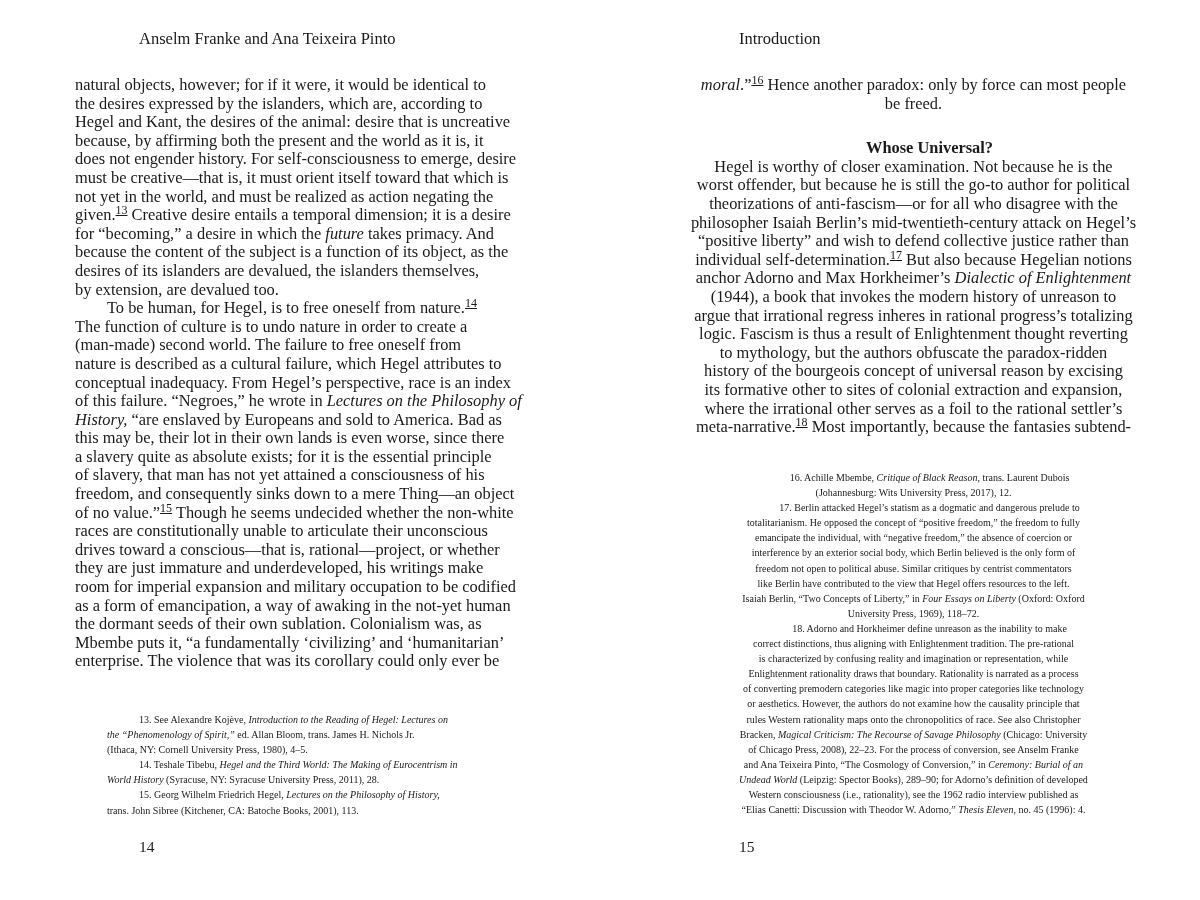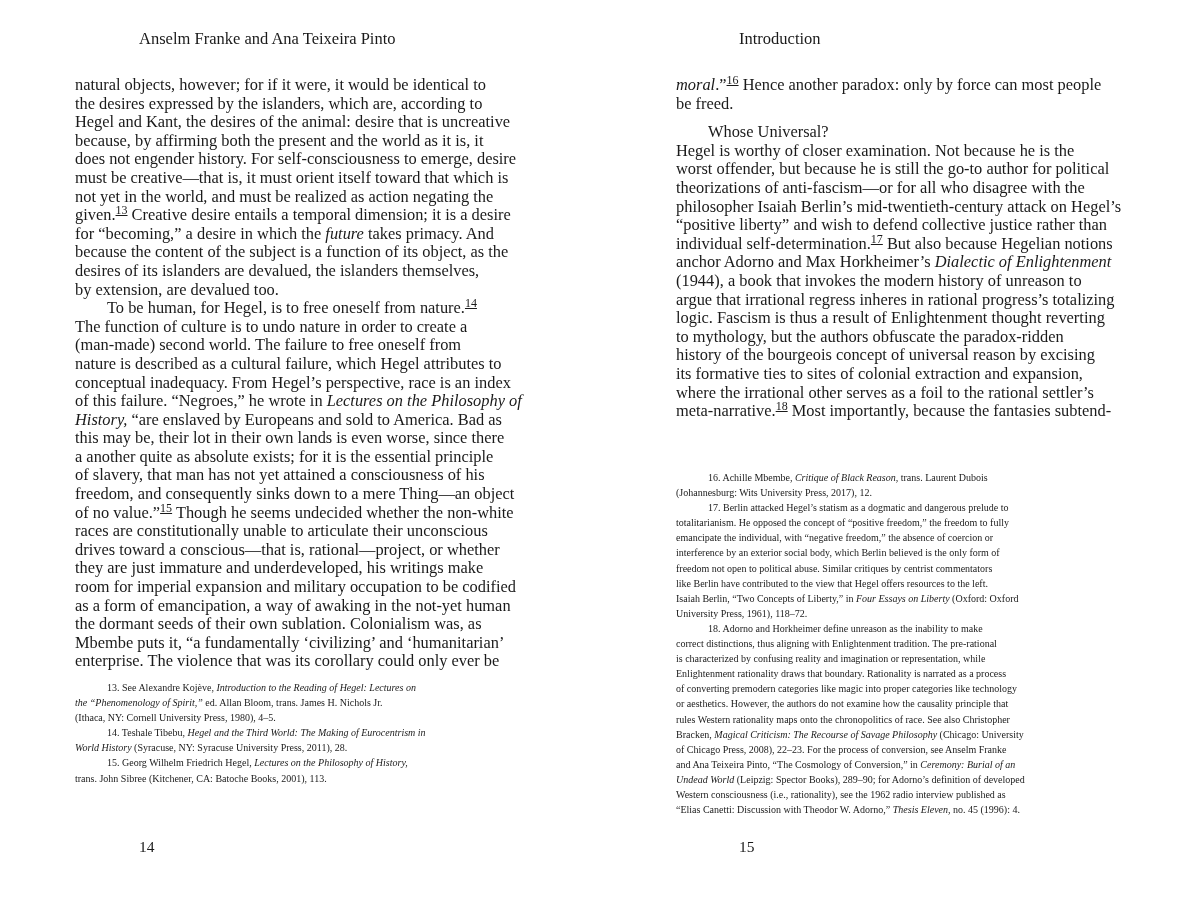--- a/index.html
+++ b/index.html
@@ -1,30 +1,30 @@
 <!DOCTYPE html>
 <html><head>
 <meta charset="utf-8">
 <style>
   html, body { margin: 0; padding: 0; background: #ffffff; }
   body { width: 1200px; height: 900px; position: relative; overflow: hidden; color: #1a1a1a; font-family: "Liberation Serif", "DejaVu Serif", serif; }
   .page { position: absolute; top: 0; height: 680px; }
   .page-left { left: 75px; width: 475px; }
-  .page-right { left: 676px; width: 475px; }
+  .page-right { left: 676px; width: 475px; text-align: center; }
   .running-head { position: absolute; top: 29px; font-size: 16.5px; white-space: nowrap; }
   .page-left .running-head { left: 64px; }
   .page-right .running-head { left: 63px; }
   .body { position: absolute; top: 76px; left: 0; width: 475px; font-size: 16.4px; line-height: 18.6px; }
   .line { display: block; white-space: nowrap; }
   .indent { padding-left: 32px; }
   .fn-indent { padding-left: 32px; }
   sup { font-size: 12px; line-height: 0; vertical-align: 6px; text-decoration: underline; }
-  .heading { font-weight: normal; padding-left: 32px; margin-top: 10px; }
+  .heading { font-weight: bold; padding-left: 32px; margin-top: 26px; }
   .notes { position: absolute; left: 0; width: 475px; font-size: 10px; line-height: 15.1px; }
-  .page-left .notes { top: 680px; }
+  .page-left .notes { top: 712px; margin-left: 32px; }
   .page-right .notes { top: 470px; }
   .folio { position: absolute; top: 838px; font-size: 15.5px; }
   .page-left .folio { left: 64px; }
   .page-right .folio { left: 63px; }
   i { font-style: italic; }
 </style>
 </head>
 <body>
 
 <div class="page page-left">
@@ -44,21 +44,21 @@
     <span class="line">desires of its islanders are devalued, the islanders themselves,</span>
     <span class="line">by extension, are devalued too.</span>
     <span class="line indent"><span>To be human, for Hegel, is to free oneself from nature.</span><sup>14</sup></span>
     <span class="line">The function of culture is to undo nature in order to create a</span>
     <span class="line">(man-made) second world. The failure to free oneself from</span>
     <span class="line">nature is described as a cultural failure, which Hegel attributes to</span>
     <span class="line">conceptual inadequacy. From Hegel’s perspective, race is an index</span>
     <span class="line"><span>of this failure. “Negroes,” he wrote in </span><i>Lectures on the Philosophy of</i></span>
     <span class="line"><i>History,</i><span> “are enslaved by Europeans and sold to America. Bad as</span></span>
     <span class="line">this may be, their lot in their own lands is even worse, since there</span>
-    <span class="line">a another quite as absolute exists; for it is the essential principle</span>
+    <span class="line">a slavery quite as absolute exists; for it is the essential principle</span>
     <span class="line">of slavery, that man has not yet attained a consciousness of his</span>
     <span class="line">freedom, and consequently sinks down to a mere Thing—an object</span>
     <span class="line"><span>of no value.”</span><sup>15</sup><span> Though he seems undecided whether the non-white</span></span>
     <span class="line">races are constitutionally unable to articulate their unconscious</span>
     <span class="line">drives toward a conscious—that is, rational—project, or whether</span>
     <span class="line">they are just immature and underdeveloped, his writings make</span>
     <span class="line">room for imperial expansion and military occupation to be codified</span>
     <span class="line">as a form of emancipation, a way of awaking in the not-yet human</span>
     <span class="line">the dormant seeds of their own sublation. Colonialism was, as</span>
     <span class="line">Mbembe puts it, “a fundamentally ‘civilizing’ and ‘humanitarian’</span>
@@ -96,39 +96,39 @@
     <span class="line">theorizations of anti-fascism—or for all who disagree with the</span>
     <span class="line">philosopher Isaiah Berlin’s mid-twentieth-century attack on Hegel’s</span>
     <span class="line">“positive liberty” and wish to defend collective justice rather than</span>
     <span class="line"><span>individual self-determination.</span><sup>17</sup><span> But also because Hegelian notions</span></span>
     <span class="line"><span>anchor Adorno and Max Horkheimer’s </span><i>Dialectic of Enlightenment</i></span>
     <span class="line">(1944), a book that invokes the modern history of unreason to</span>
     <span class="line">argue that irrational regress inheres in rational progress’s totalizing</span>
     <span class="line">logic. Fascism is thus a result of Enlightenment thought reverting</span>
     <span class="line">to mythology, but the authors obfuscate the paradox-ridden</span>
     <span class="line">history of the bourgeois concept of universal reason by excising</span>
-    <span class="line">its formative ties to sites of colonial extraction and expansion,</span>
+    <span class="line">its formative other to sites of colonial extraction and expansion,</span>
     <span class="line">where the irrational other serves as a foil to the rational settler’s</span>
     <span class="line"><span>meta-narrative.</span><sup>18</sup><span> Most importantly, because the fantasies subtend-</span></span>
   </div>
 
   <div class="notes">
     <div>
       <span class="line fn-indent"><span>16. Achille Mbembe, </span><i>Critique of Black Reason,</i><span> trans. Laurent Dubois</span></span>
       <span class="line">(Johannesburg: Wits University Press, 2017), 12.</span>
     </div>
     <div>
       <span class="line fn-indent">17. Berlin attacked Hegel’s statism as a dogmatic and dangerous prelude to</span>
       <span class="line">totalitarianism. He opposed the concept of “positive freedom,” the freedom to fully</span>
       <span class="line">emancipate the individual, with “negative freedom,” the absence of coercion or</span>
       <span class="line">interference by an exterior social body, which Berlin believed is the only form of</span>
       <span class="line">freedom not open to political abuse. Similar critiques by centrist commentators</span>
       <span class="line">like Berlin have contributed to the view that Hegel offers resources to the left.</span>
       <span class="line"><span>Isaiah Berlin, “Two Concepts of Liberty,” in </span><i>Four Essays on Liberty</i><span> (Oxford: Oxford</span></span>
-      <span class="line">University Press, 1961), 118–72.</span>
+      <span class="line">University Press, 1969), 118–72.</span>
     </div>
     <div>
       <span class="line fn-indent">18. Adorno and Horkheimer define unreason as the inability to make</span>
       <span class="line">correct distinctions, thus aligning with Enlightenment tradition. The pre-rational</span>
       <span class="line">is characterized by confusing reality and imagination or representation, while</span>
       <span class="line">Enlightenment rationality draws that boundary. Rationality is narrated as a process</span>
       <span class="line">of converting premodern categories like magic into proper categories like technology</span>
       <span class="line">or aesthetics. However, the authors do not examine how the causality principle that</span>
       <span class="line">rules Western rationality maps onto the chronopolitics of race. See also Christopher</span>
       <span class="line"><span>Bracken, </span><i>Magical Criticism: The Recourse of Savage Philosophy</i><span> (Chicago: University</span></span>

